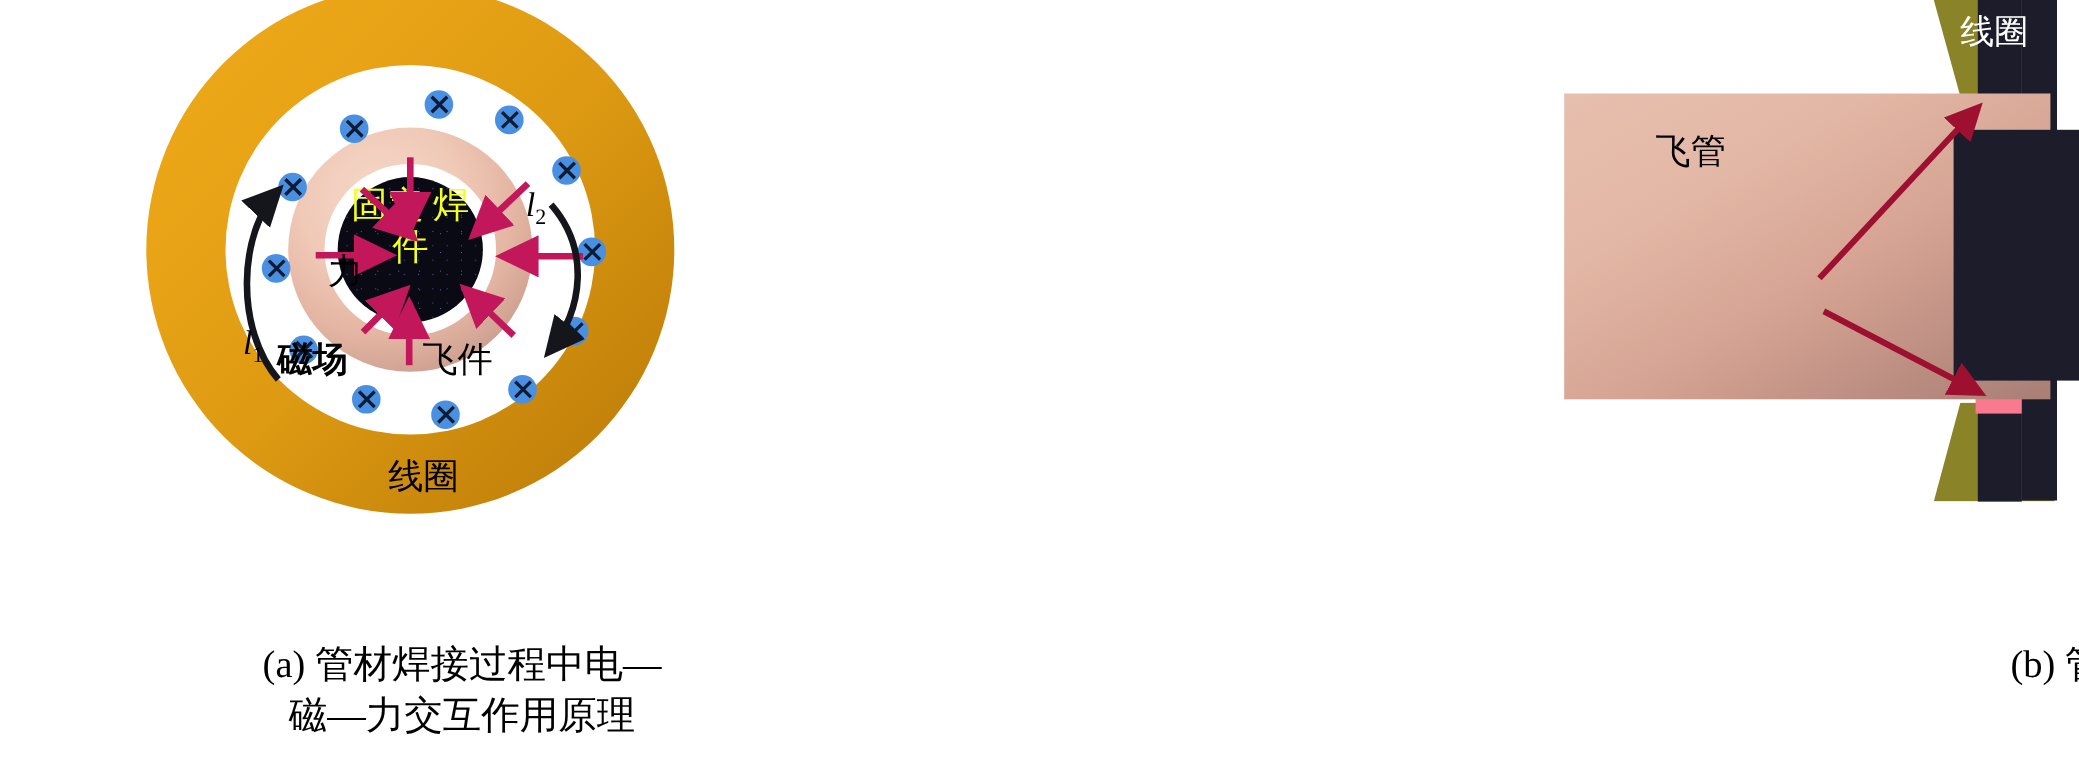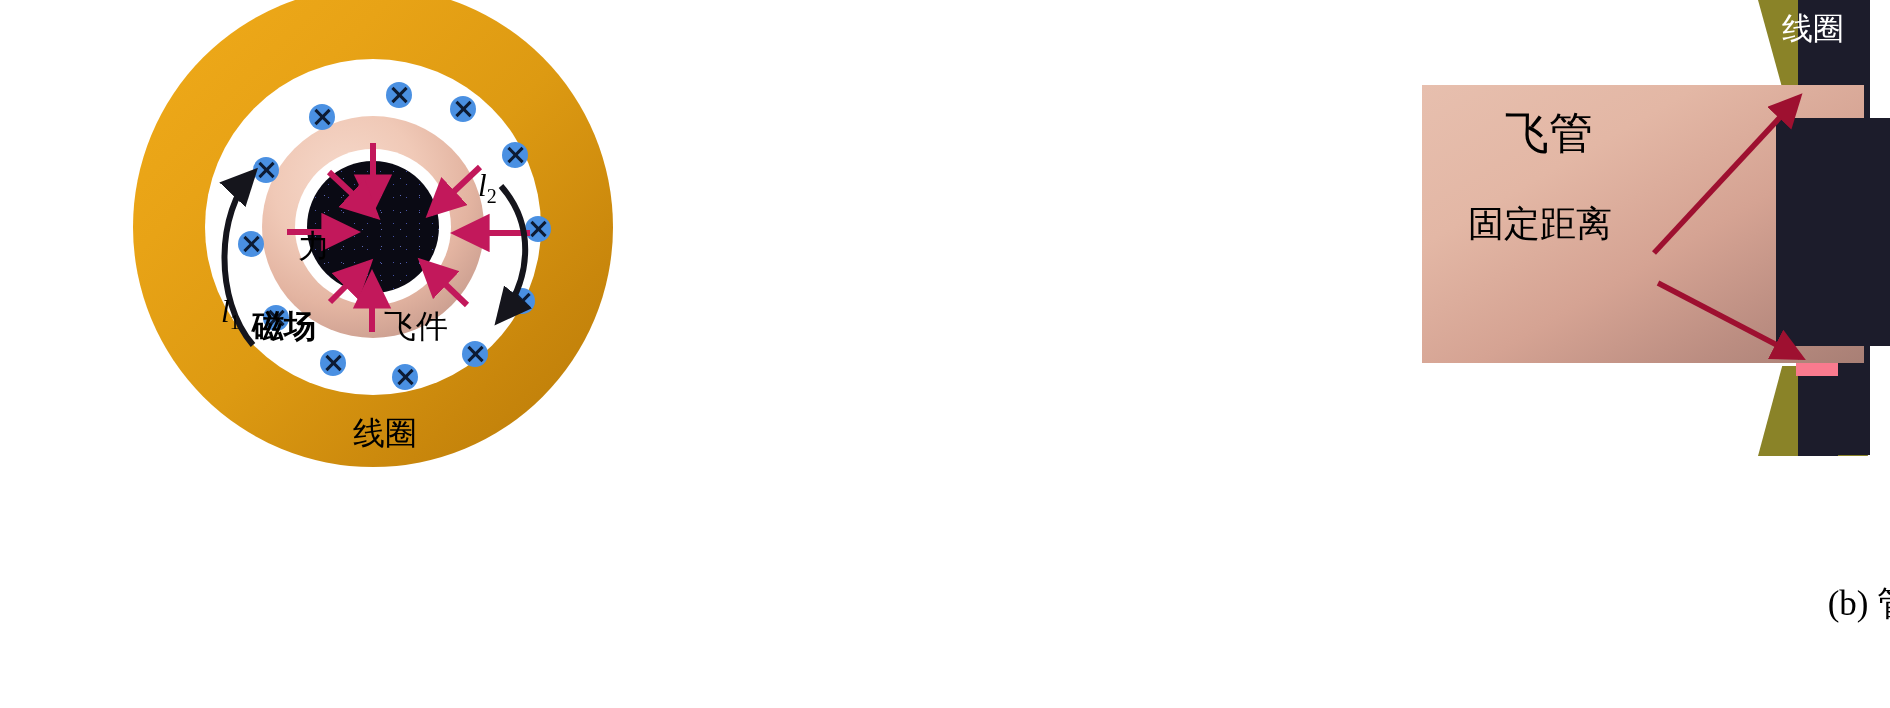--- a/index.html
+++ b/index.html
@@ -90,20 +90,22 @@
 
 <div class="figure">
 
   <div class="panel" id="panel-a">
 
     <div class="ring-outer"></div>
     <div class="ring-white"></div>
     <div class="ring-flyer"></div>
     <div class="ring-gap"></div>
     <div class="core"></div>
+    <div class="core-label">固定
+焊件</div>
 
     <div class="cross" style="left:386px;top:82px;"></div>
     <div class="cross" style="left:450px;top:96px;"></div>
     <div class="cross" style="left:502px;top:142px;"></div>
     <div class="cross" style="left:525px;top:216px;"></div>
     <div class="cross" style="left:509px;top:288px;"></div>
     <div class="cross" style="left:462px;top:341px;"></div>
     <div class="cross" style="left:392px;top:364px;"></div>
     <div class="cross" style="left:320px;top:350px;"></div>
     <div class="cross" style="left:263px;top:305px;"></div>
@@ -138,38 +140,39 @@
     </svg>
 
     <div class="lbl lbl-italic" style="left:221px;top:294px;"><span>l</span><sub>1</sub></div>
     <div class="lbl lbl-italic" style="left:478px;top:168px;"><span>l</span><sub>2</sub></div>
 
     <div class="lbl" style="left:298px;top:225px;">力</div>
     <div class="lbl" style="left:252px;top:305px;font-weight:bold;">磁场</div>
     <div class="lbl" style="left:384px;top:305px;">飞件</div>
     <div class="lbl" style="left:353px;top:412px;">线圈</div>
 
+    <div class="caption" id="caption-a">(a) 管材焊接过程中电—
+磁—力交互作用原理</div>
   </div>
 
   <div class="panel" id="panel-b">
     <div class="coil-top"></div>
     <div class="coil-bottom"></div>
     <div class="dark-bar2"></div>
     <div class="dark-bar3"></div>
     <div class="weld-pink-top"></div>
     <div class="weld-pink-bot"></div>
     <div class="dark-bar"></div>
     <div class="flyer-tube"></div>
     <div class="fixed-part"></div>
 
     <div class="coil-label">线圈</div>
     <div class="fixed-label">固定件</div>
 
-    <div class="lbl" style="left:805px;top:104px;font-size:44px;">飞管</div>
-    <div class="lbl" style="left:768px;top:200px;font-size:36px;">固定距离</div>
+    <div class="lbl" style="left:805px;top:116px;font-size:32px;">飞管</div>
 
     <svg width="1890" height="560">
       <defs>
         <marker id="da" markerWidth="6.5" markerHeight="6.5" refX="5" refY="3" orient="auto" markerUnits="strokeWidth">
           <path d="M0,0 L6.2,3 L0,6 z" fill="#9e1030"></path>
         </marker>
       </defs>
       <line x1="954" y1="253" x2="1098" y2="98" stroke="#9e1030" stroke-width="5.5" marker-end="url(#da)"></line>
       <line x1="958" y1="283" x2="1100" y2="357" stroke="#9e1030" stroke-width="5.5" marker-end="url(#da)"></line>
     </svg>

